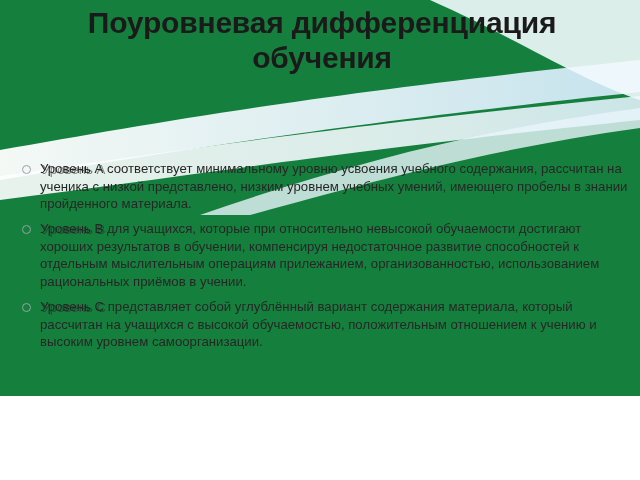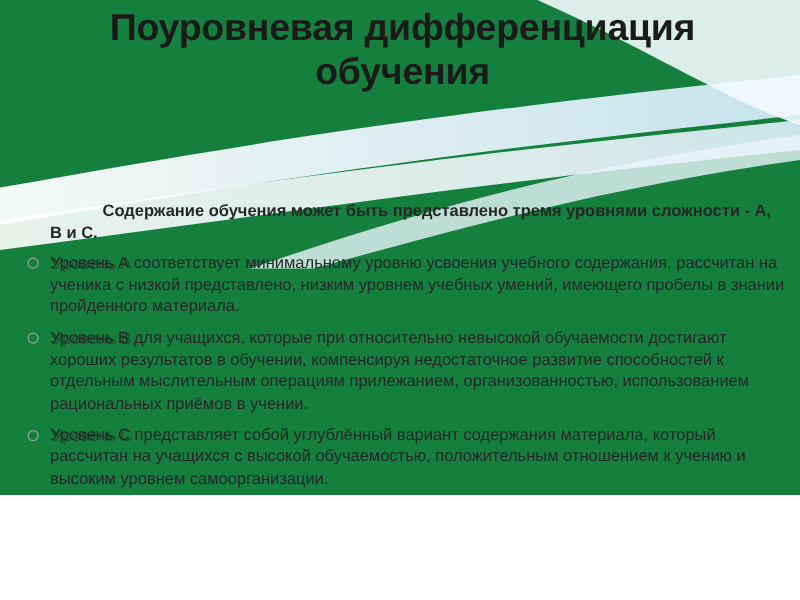--- a/index.html
+++ b/index.html
@@ -126,21 +126,20 @@
       <path d="M430,0 C520,40 580,80 640,100 L640,0 Z" fill="#f2fafd" opacity="0.9"></path>
     </svg>
   </div>
 
   <div class="title-wrap">
     <h1 class="slide-title">Поуровневая дифференциация обучения</h1>
   </div>
 
   <div class="body-wrap">
 
-    <p class="lead">Содержание обучения может быть представлено тремя уровнями сложности - А, В и С.</p>
 
     <ul class="levels">
 
       <li>
         <span class="bullet"></span>
         <span class="lvl-label" data-ghost="Уровень А">Уровень А</span><span> соответствует минимальному уровню усвоения учебного содержания, рассчитан на ученика с низкой представлено, низким уровнем учебных умений, имеющего пробелы в знании пройденного материала.</span>
       </li>
 
       <li>
         <span class="bullet"></span>

